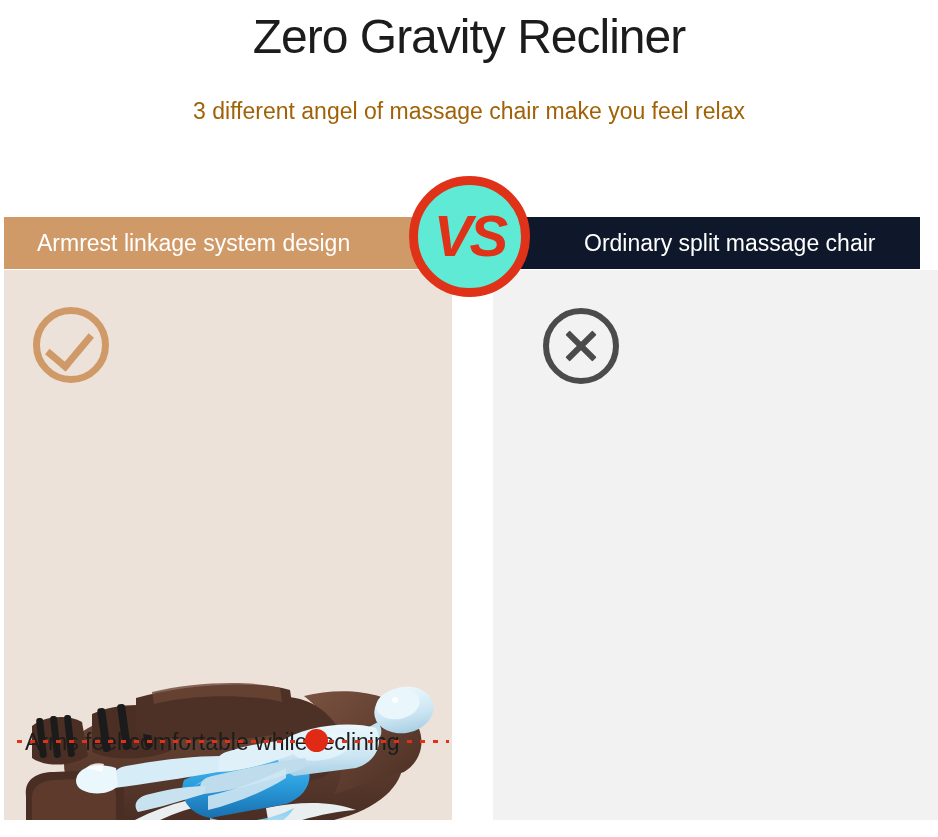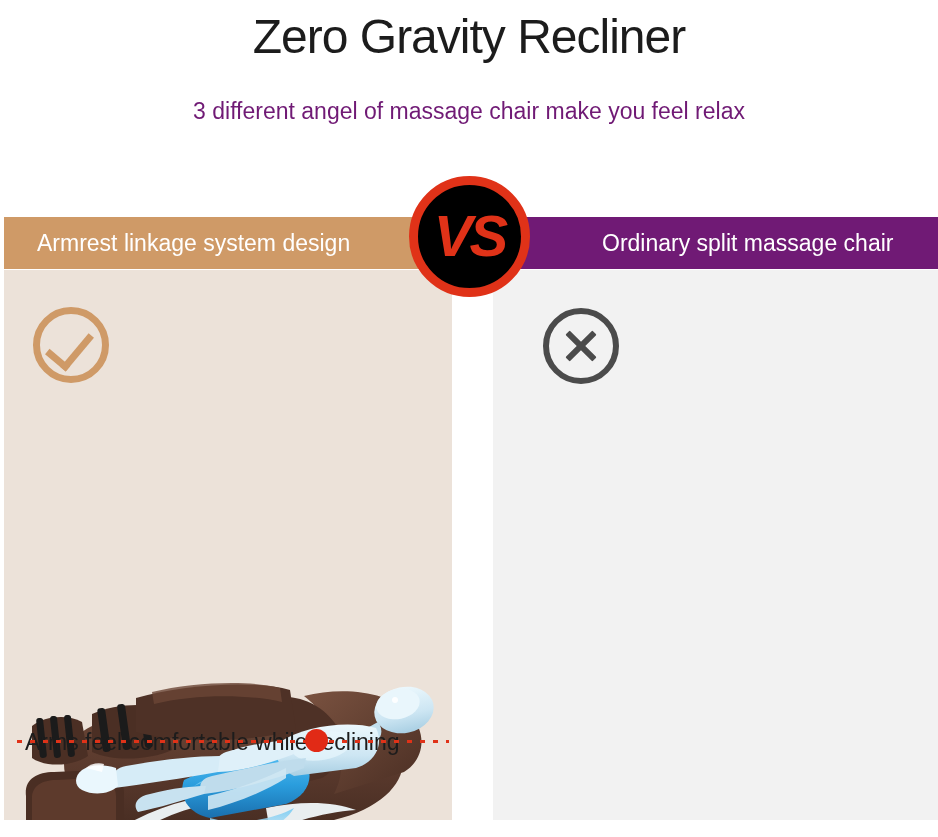--- a/index.html
+++ b/index.html
@@ -31,21 +31,21 @@
     white-space: nowrap;
   }
   #page-subtitle {
     position: absolute;
     top: 96px;
     left: 0;
     width: 938px;
     text-align: center;
     font-size: 23px;
     font-weight: 400;
-    color: #701a75;
+    color: #a16207;
     line-height: 30px;
     white-space: nowrap;
   }
 
   
   .compare-wrap {
     position: absolute;
     top: 0;
     left: 0;
     width: 938px;
@@ -60,42 +60,42 @@
   }
   .panel.left  { left: 4px;   width: 448px; background: #ece2d9; }
   .panel.right { left: 493px; width: 445px; background: #f2f2f2; }
 
   .bar {
     position: absolute;
     top: 217px;
     height: 52px;
   }
   .bar.left  { left: 4px;   width: 448px; background: #cf9a67; }
-  .bar.right { left: 501px; width: 437px; background: #701a75; }
+  .bar.right { left: 483px; width: 437px; background: #0f172a; }
   .bar-label {
     position: absolute;
     top: 0;
     height: 58px;
     line-height: 52px;
     font-size: 23px;
     color: #ffffff;
     white-space: nowrap;
   }
   .bar.left  .bar-label { left: 33px; }
   .bar.right .bar-label { left: 101px; }
 
   
   #vs-badge {
     position: absolute;
     left: 409px;
     top: 176px;
     width: 121px;
     height: 121px;
     border-radius: 50%;
-    background: #000000;
+    background: #5eead4;
     border: 9px solid #e03218;
     box-sizing: border-box;
     z-index: 40;
     display: flex;
     align-items: center;
     justify-content: center;
   }
   #vs-badge span {
     font-size: 58px;
     font-weight: 700;

